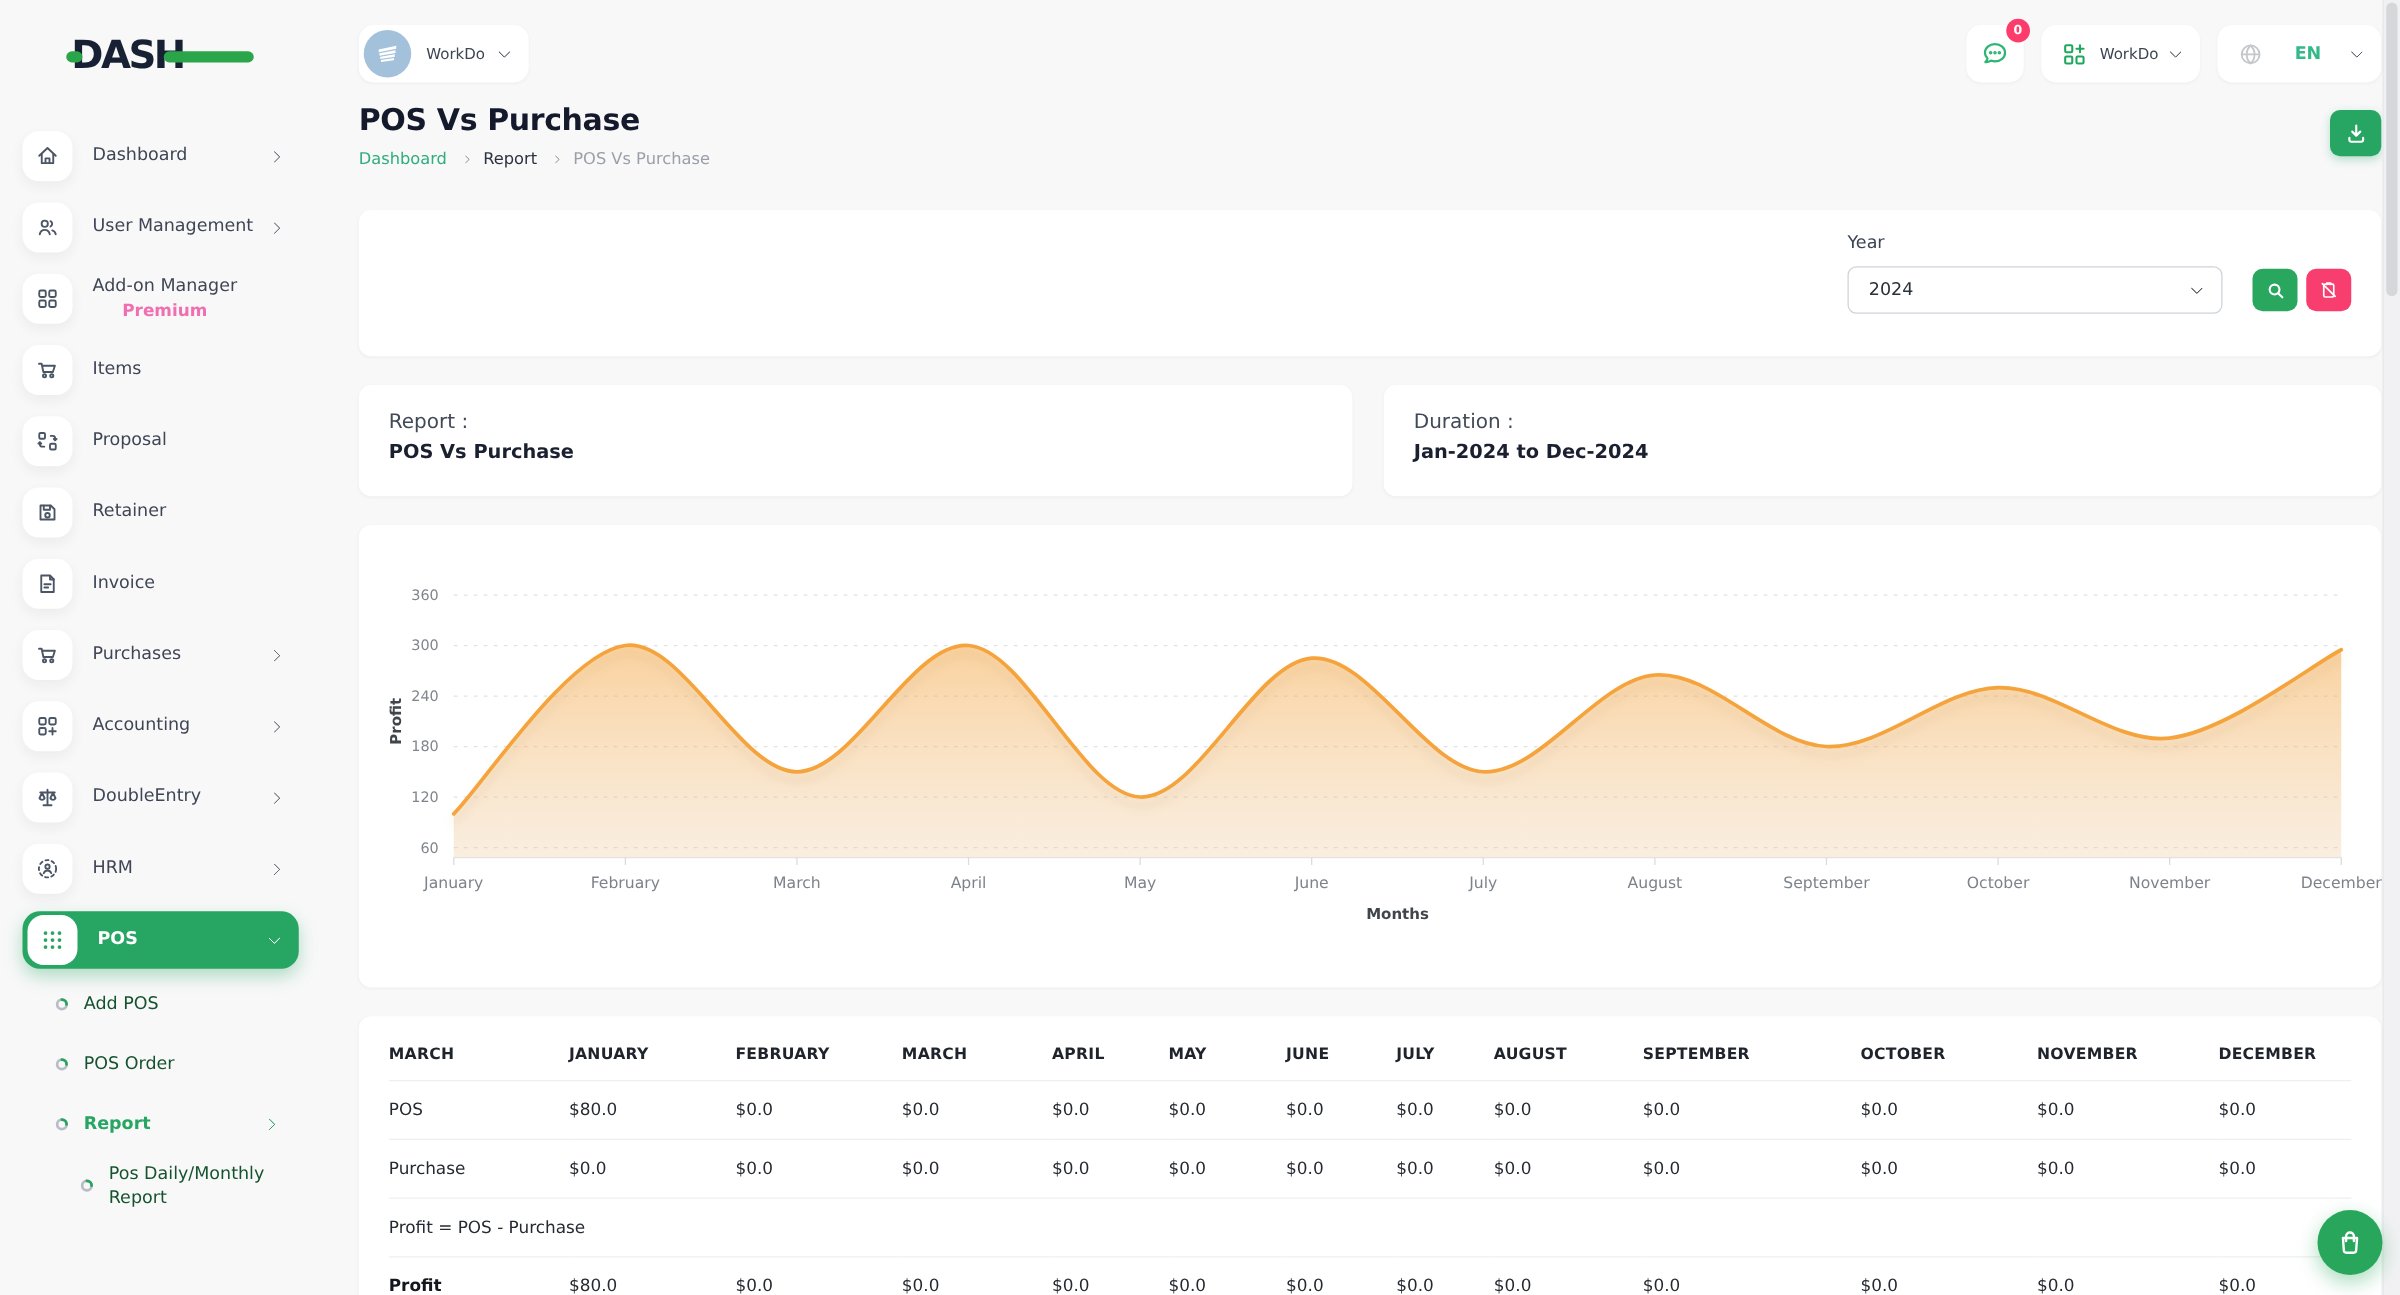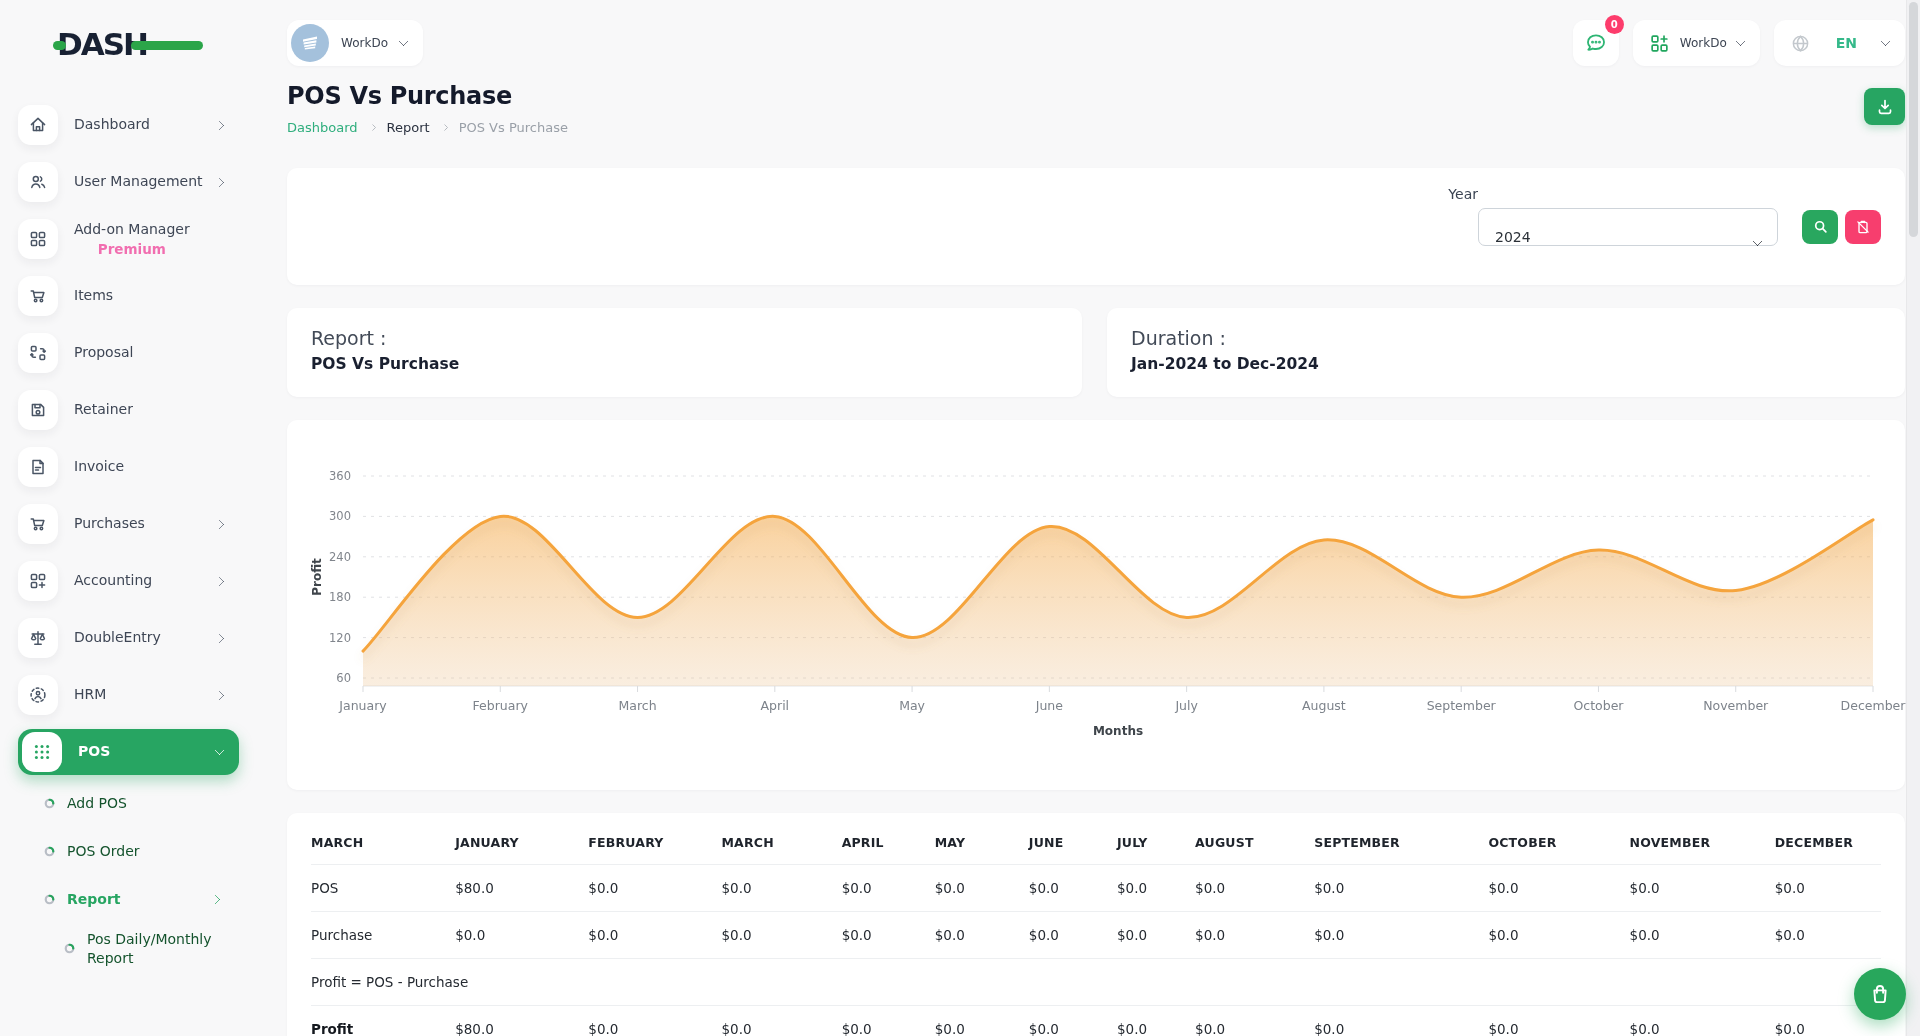--- a/index.html
+++ b/index.html
@@ -54,34 +54,34 @@
   .page-title{font-size:24px;font-weight:700;color:#141a2b;letter-spacing:-.3px}
   .breadcrumb{display:flex;align-items:center;gap:12px;margin-top:10px;font-size:13px}
   .bc.link{color:#2fae7d;cursor:pointer}
   .bc.mid{color:#2b3240;cursor:pointer}
   .bc.current{color:#9aa0a8}
   .bc-sep{width:5px;height:5px;color:#9aa0a8;border-width:1.5px}
   .dl-btn{width:41px;height:37px;border:none;border-radius:8px;background:#27a562;color:#fff;display:flex;align-items:center;justify-content:center;cursor:pointer;margin-top:6px;box-shadow:0 3px 8px rgba(39,165,98,.3)}
 
   .card{background:#fff;border-radius:10px;box-shadow:0 1px 3px rgba(20,25,40,.04)}
   .filter-card{margin-top:33px;height:117px;display:flex;justify-content:flex-end;padding:18px 24px}
-  .year-block{display:flex;}
+  .year-block{display:flex;flex-direction:column}
   .year-label{font-size:14px;color:#3b4453;margin-bottom:11px}
   .year-row{display:flex;align-items:center}
-  .select{width:300px;height:38px;border:1px solid #ced4da;border-radius:7px;display:flex;align-items:flex-end;justify-content:space-between;padding:0 16px;font-size:14px;color:#2b3138;cursor:pointer;background:#fff}
+  .select{width:300px;height:38px;border:1px solid #ced4da;border-radius:7px;display:flex;align-items:center;justify-content:space-between;padding:0 16px;font-size:14px;color:#2b3138;cursor:pointer;background:#fff}
   .select .chev{color:#2b3138}
   .sq-btn{width:36px;height:34px;border:none;border-radius:8px;display:flex;align-items:center;justify-content:center;color:#fff;cursor:pointer}
   .search-btn{background:#29a75f;margin-left:24px}
   .reset-btn{background:#f73e6e;margin-left:7px}
 
   .cards-row{display:flex;gap:25px;margin-top:23px}
   .info-card{height:89px;padding:19px 24px}
   .info-card.left{flex:0 0 795px}
   .info-card.right{flex:1}
-  .info-label{font-size:19px;color:#424a57}
+  .info-label{font-size:16px;color:#424a57}
   .info-value{font-size:15.5px;font-weight:700;color:#1a2030;margin-top:6px}
 
   .chart-card{margin-top:23px;height:370px;padding:17px 18px}
   .chart-card svg{overflow:visible;display:block}
   .grid-line{stroke:#e0e1e4;stroke-width:1;stroke-dasharray:3 5}
   .axis-line{stroke:#e4e6e8;stroke-width:1}
   .tickmark{stroke:#d9dbde;stroke-width:1}
   .ytick{font-size:11.5px;fill:#80858c}
   .xtick{font-size:12.5px;fill:#7d838b}
   .axis-title{font-size:12px;font-weight:700;fill:#3f454b}

